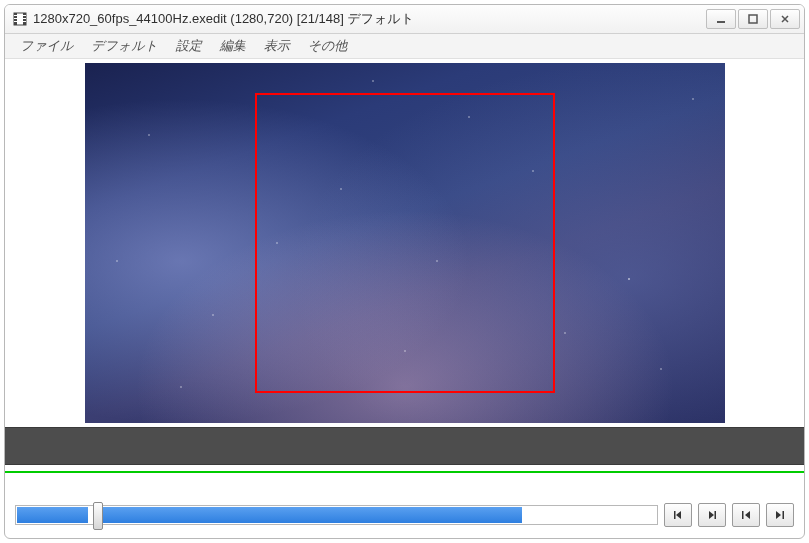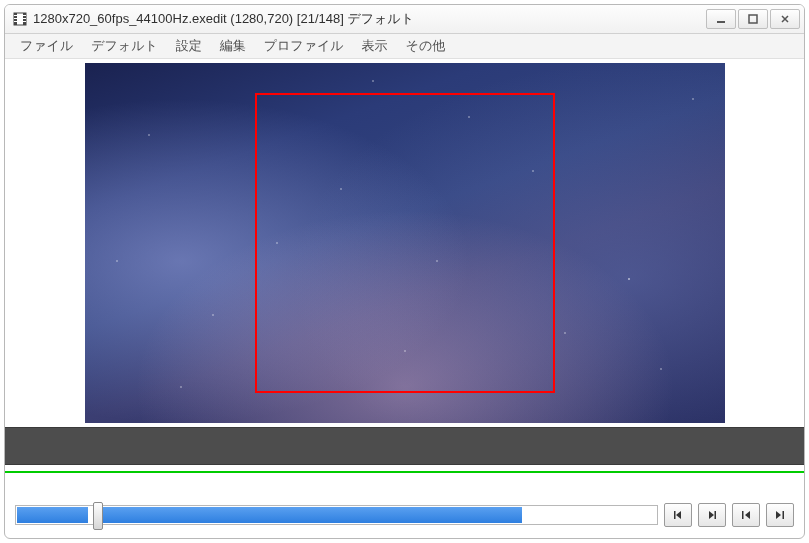--- a/index.html
+++ b/index.html
@@ -51,20 +51,21 @@
   .winbtn svg { display:block; }
 
   .menubar {
     height: 24px;
     display:flex;
     align-items:center;
     padding: 0 8px;
     gap: 4px;
     background: #f4f4f4;
     border-bottom: 1px solid #e0e0e0;
+    font-style: italic;
   }
   .menuitem {
     padding: 2px 7px;
     color:#505050;
     font-size: 13px;
     cursor:pointer;
   }
 
   .preview-area {
     flex: 0 0 auto;
@@ -199,21 +200,20 @@
           <path d="M2 2 L8 8 M8 2 L2 8" stroke="#555" stroke-width="1.5"></path>
         </svg>
     </div>
   </div>
 
   <div class="menubar">
     <div class="menuitem">ファイル</div>
     <div class="menuitem">デフォルト</div>
     <div class="menuitem">設定</div>
     <div class="menuitem">編集</div>
-    <div class="menuitem">プロファイル</div>
     <div class="menuitem">表示</div>
     <div class="menuitem">その他</div>
   </div>
 
   <div class="preview-area">
     <div class="preview-canvas">
       <div class="nebula"></div>
       <div class="stars"></div>
       <div class="crop-box" id="cropbox" style="left: 170px; top: 30px; width: 300px; height: 300px;"></div>
     </div>

